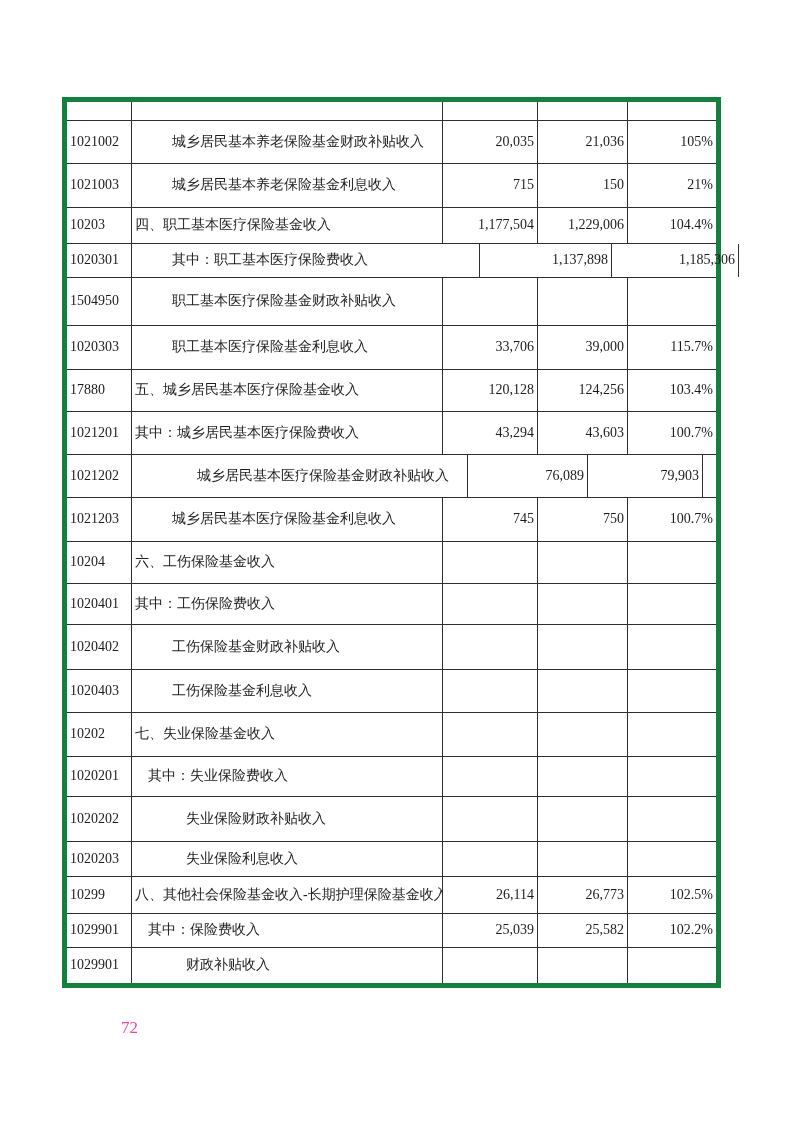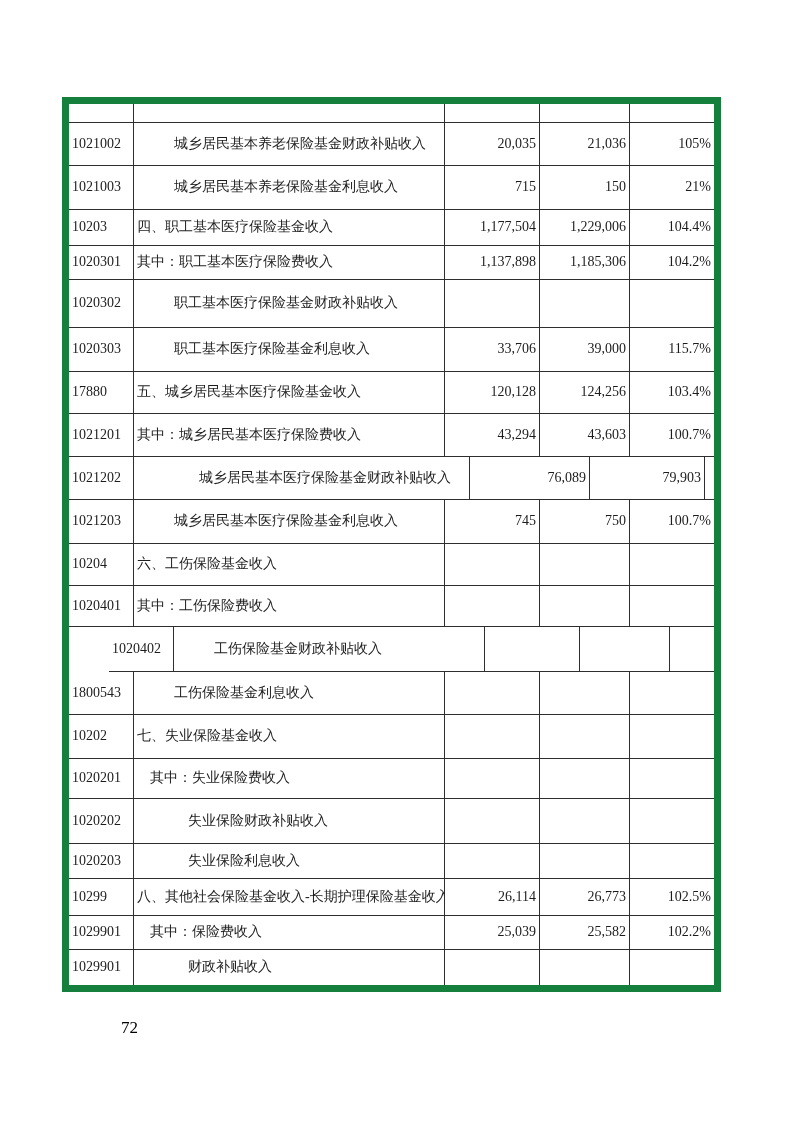--- a/index.html
+++ b/index.html
@@ -15,21 +15,21 @@
     font-family: "Liberation Serif", "DejaVu Serif", serif;
     color: #1c1c1c;
     overflow: hidden;
   }
   .budget-table {
     position: absolute;
     left: 62px;
     top: 97px;
     width: 659px;
     box-sizing: border-box;
-    border: 7px solid #15803d;
+    border: 5px solid #15803d;
     background: #ffffff;
   }
   .row {
     display: grid;
     grid-template-columns: 65px 311px 95px 90px 1fr;
     border-bottom: 1px solid #2e2e2e;
     box-sizing: border-box;
   }
   .row:last-child {
     border-bottom: none;
@@ -56,21 +56,21 @@
   }
   .cell.item.indent-0 { padding-left: 3px; }
   .cell.item.indent-1 { padding-left: 16px; }
   .cell.item.indent-2 { padding-left: 40px; }
   .cell.item.indent-3 { padding-left: 54px; }
   .page-number {
     position: absolute;
     left: 121px;
     top: 1018px;
     font-size: 17px;
-    color: #000000;
+    color: #ec4899;
   }
 </style>
 </head>
 <body>
 
 <div class="page">
   <div class="budget-table" id="budget-table">
       <div class="row" style="height: 19px;">
     <div class="cell code"></div>
     <div class="cell item indent-0"></div>
@@ -92,29 +92,29 @@
     <div class="cell num">150</div>
     <div class="cell num">21%</div>
   </div>
       <div class="row" style="height: 36px;">
     <div class="cell code">10203</div>
     <div class="cell item indent-0">四、职工基本医疗保险基金收入</div>
     <div class="cell num">1,177,504</div>
     <div class="cell num">1,229,006</div>
     <div class="cell num">104.4%</div>
   </div>
-      <div class="row" style="height: 34px;">
+      <div class="row" style="height: 34px; gap: 37px;">
     <div class="cell code">1020301</div>
     <div class="cell item indent-0">其中：职工基本医疗保险费收入</div>
     <div class="cell num">1,137,898</div>
     <div class="cell num">1,185,306</div>
     <div class="cell num">104.2%</div>
   </div>
       <div class="row" style="height: 48px;">
-    <div class="cell code">1020302</div>
+    <div class="cell code">1504950</div>
     <div class="cell item indent-2">职工基本医疗保险基金财政补贴收入</div>
     <div class="cell num"></div>
     <div class="cell num"></div>
     <div class="cell num"></div>
   </div>
       <div class="row" style="height: 44px;">
     <div class="cell code">1020303</div>
     <div class="cell item indent-2">职工基本医疗保险基金利息收入</div>
     <div class="cell num">33,706</div>
     <div class="cell num">39,000</div>
@@ -155,29 +155,29 @@
     <div class="cell num"></div>
     <div class="cell num"></div>
   </div>
       <div class="row" style="height: 41px; text-align: right;">
     <div class="cell code">1020401</div>
     <div class="cell item indent-0">其中：工伤保险费收入</div>
     <div class="cell num"></div>
     <div class="cell num"></div>
     <div class="cell num"></div>
   </div>
-      <div class="row" style="height: 45px; margin-left: 40px;">
+      <div class="row" style="height: 45px;">
     <div class="cell code">1020402</div>
     <div class="cell item indent-2">工伤保险基金财政补贴收入</div>
     <div class="cell num"></div>
     <div class="cell num"></div>
     <div class="cell num"></div>
   </div>
       <div class="row" style="height: 43px;">
-    <div class="cell code">1800543</div>
+    <div class="cell code">1020403</div>
     <div class="cell item indent-2">工伤保险基金利息收入</div>
     <div class="cell num"></div>
     <div class="cell num"></div>
     <div class="cell num"></div>
   </div>
       <div class="row" style="height: 44px;">
     <div class="cell code">10202</div>
     <div class="cell item indent-0">七、失业保险基金收入</div>
     <div class="cell num"></div>
     <div class="cell num"></div>

